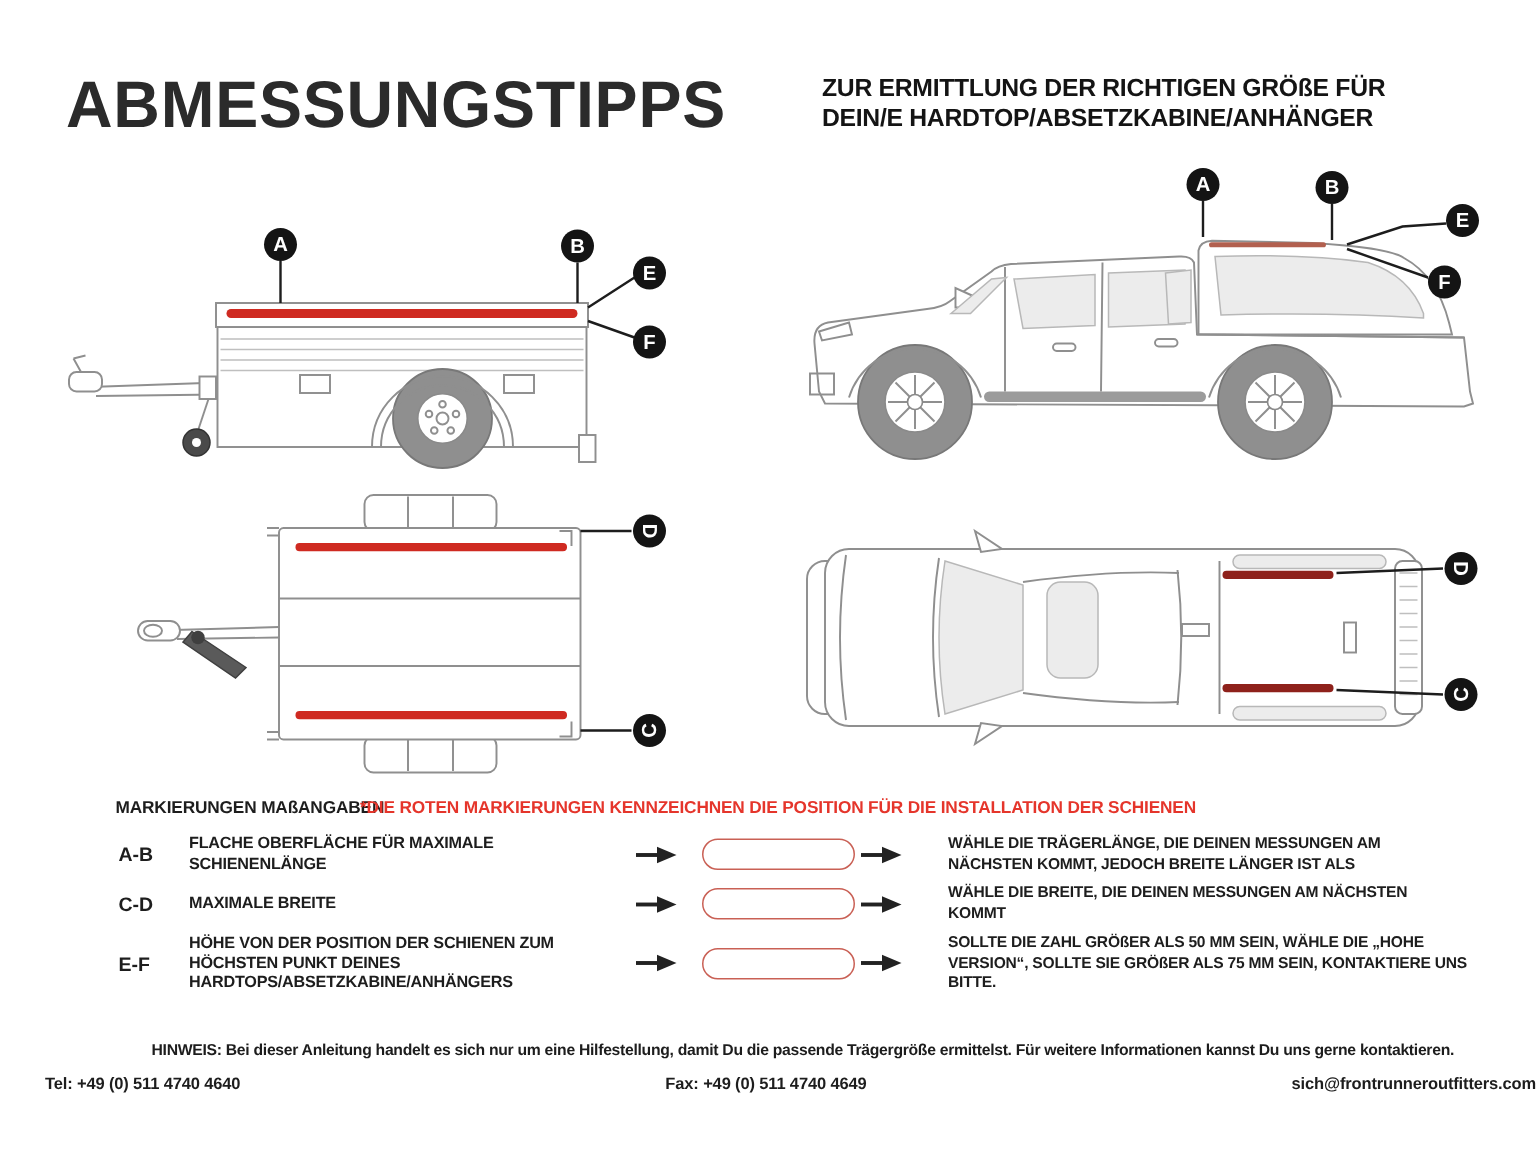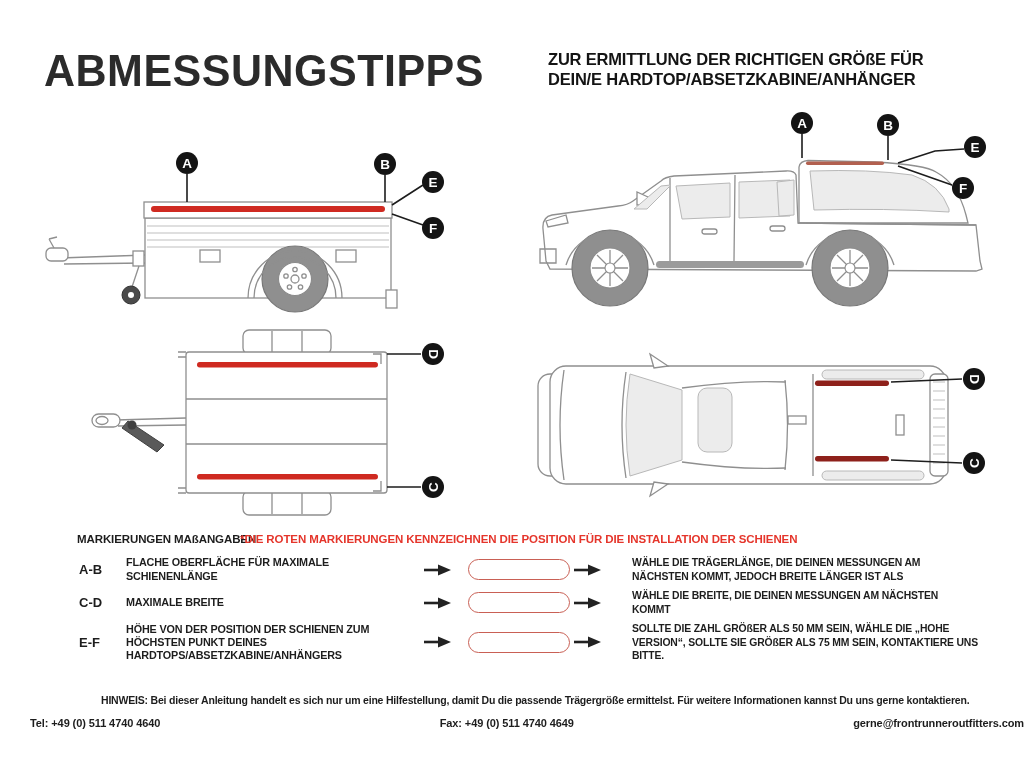--- a/index.html
+++ b/index.html
@@ -297,16 +297,16 @@
       </div>
       <div class="rinstr">SOLLTE DIE ZAHL GRÖßER ALS 50 MM SEIN, WÄHLE DIE „HOHE VERSION“, SOLLTE SIE GRÖßER ALS 75 MM SEIN, KONTAKTIERE UNS BITTE.</div>
     </div>
   </div>
 
   <div class="abs hint">HINWEIS: Bei dieser Anleitung handelt es sich nur um eine Hilfestellung, damit Du die passende Trägergröße ermittelst. Für weitere Informationen kannst Du uns gerne kontaktieren.</div>
 
   <div class="abs footer">
     <span>Tel: +49 (0) 511 4740 4640</span>
     <span>Fax: +49 (0) 511 4740 4649</span>
-    <span>gerne@frontrunneroutfitters.com</span>
+    <span>sich@frontrunneroutfitters.com</span>
   </div>
 
 </div>
 
 </body></html>

